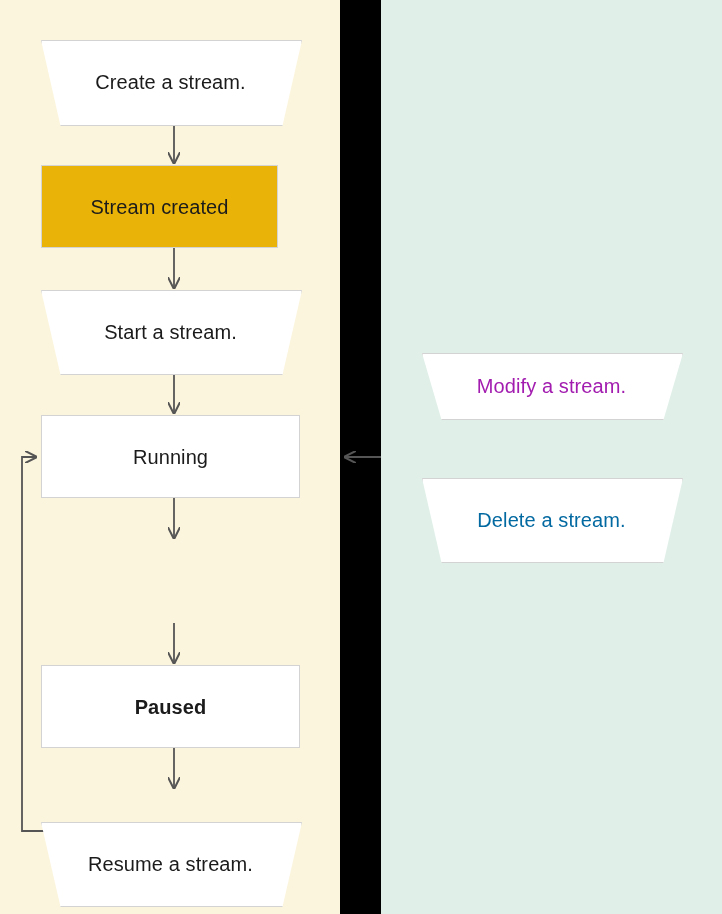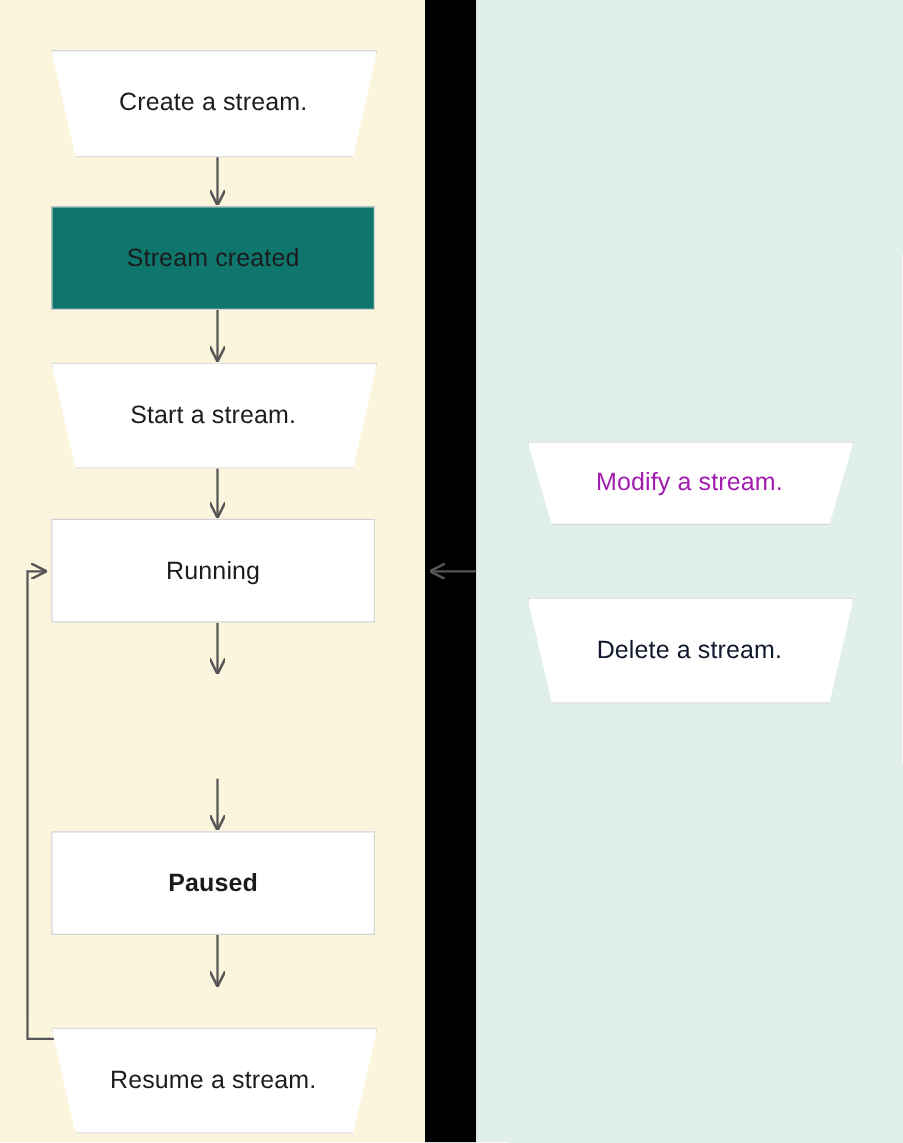--- a/index.html
+++ b/index.html
@@ -108,21 +108,21 @@
 
       <line x1="381" y1="457" x2="345" y2="457" marker-end="url(#arrow-down)"></line>
     </g>
   </svg>
 
   <div class="node trap" style="left: 41px; top: 40px; width: 259px; height: 84px; color: rgb(27, 27, 27);">
     <span class="trap-shape" style="background: rgb(255, 255, 255); border-color: rgb(211, 211, 211);"></span>
     <span class="trap-label">Create a stream.</span>
   </div>
 
-  <div class="node rect" style="left: 41px; top: 165px; width: 259px; height: 83px; background: #0f766e; border-color: rgb(211, 211, 211); color: rgb(27, 27, 27);">
+  <div class="node rect" style="left: 41px; top: 165px; width: 237px; height: 83px; background: #eab308; border-color: rgb(211, 211, 211); color: rgb(27, 27, 27);">
     <span>Stream created</span>
   </div>
 
   <div class="node rect" style="left: 41px; top: 415px; width: 259px; height: 83px; background: rgb(255, 255, 255); border-color: rgb(211, 211, 211); color: rgb(27, 27, 27);">
     <span>Running</span>
   </div>
 
   <div class="node trap" style="left: 41px; top: 290px; width: 259px; height: 83px; color: rgb(27, 27, 27);">
     <span class="trap-shape" style="background: rgb(255, 255, 255); border-color: rgb(211, 211, 211);"></span>
     <span class="trap-label">Start a stream.</span>
@@ -136,18 +136,18 @@
   <div class="node trap" style="left: 41px; top: 822px; width: 259px; height: 83px; color: rgb(27, 27, 27);">
     <span class="trap-shape" style="background: rgb(255, 255, 255); border-color: rgb(211, 211, 211);"></span>
     <span class="trap-label">Resume a stream.</span>
   </div>
 
   <div class="node trap" style="left: 422px; top: 353px; width: 259px; height: 65px; color: #a21caf;">
     <span class="trap-shape" style="background: rgb(255, 255, 255); border-color: rgb(211, 211, 211);"></span>
     <span class="trap-label">Modify a stream.</span>
   </div>
 
-  <div class="node trap" style="left: 422px; top: 478px; width: 259px; height: 83px; color: #0f172a;">
+  <div class="node trap" style="left: 422px; top: 478px; width: 259px; height: 83px; color: #0369a1;">
     <span class="trap-shape" style="background: rgb(255, 255, 255); border-color: rgb(211, 211, 211);"></span>
     <span class="trap-label">Delete a stream.</span>
   </div>
 
 </div>
 
 </body></html>

